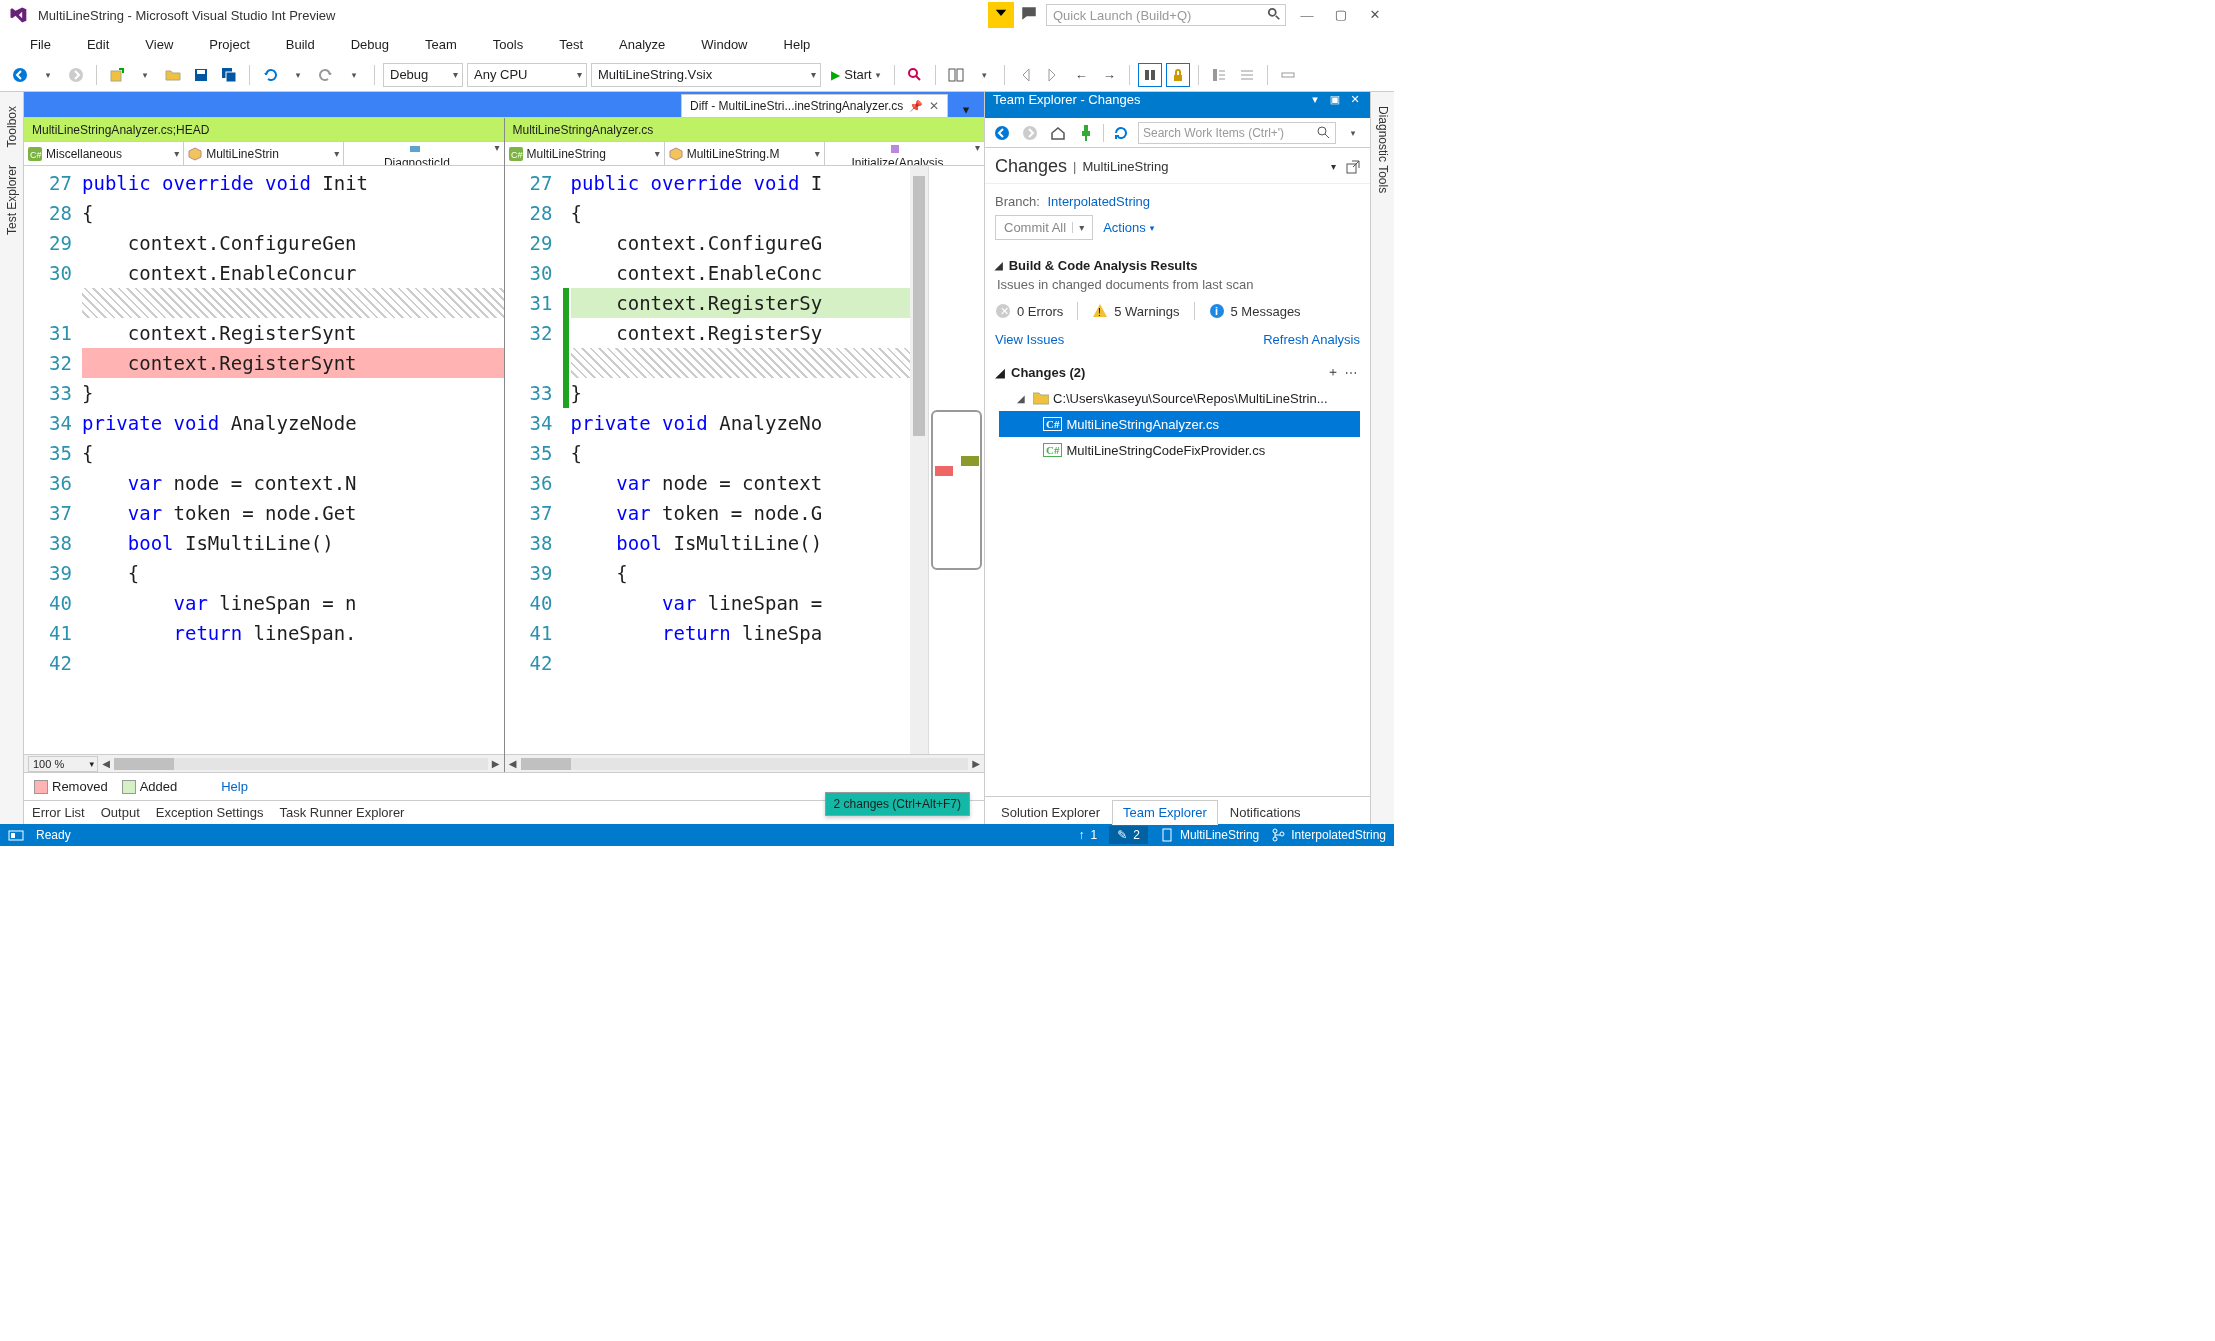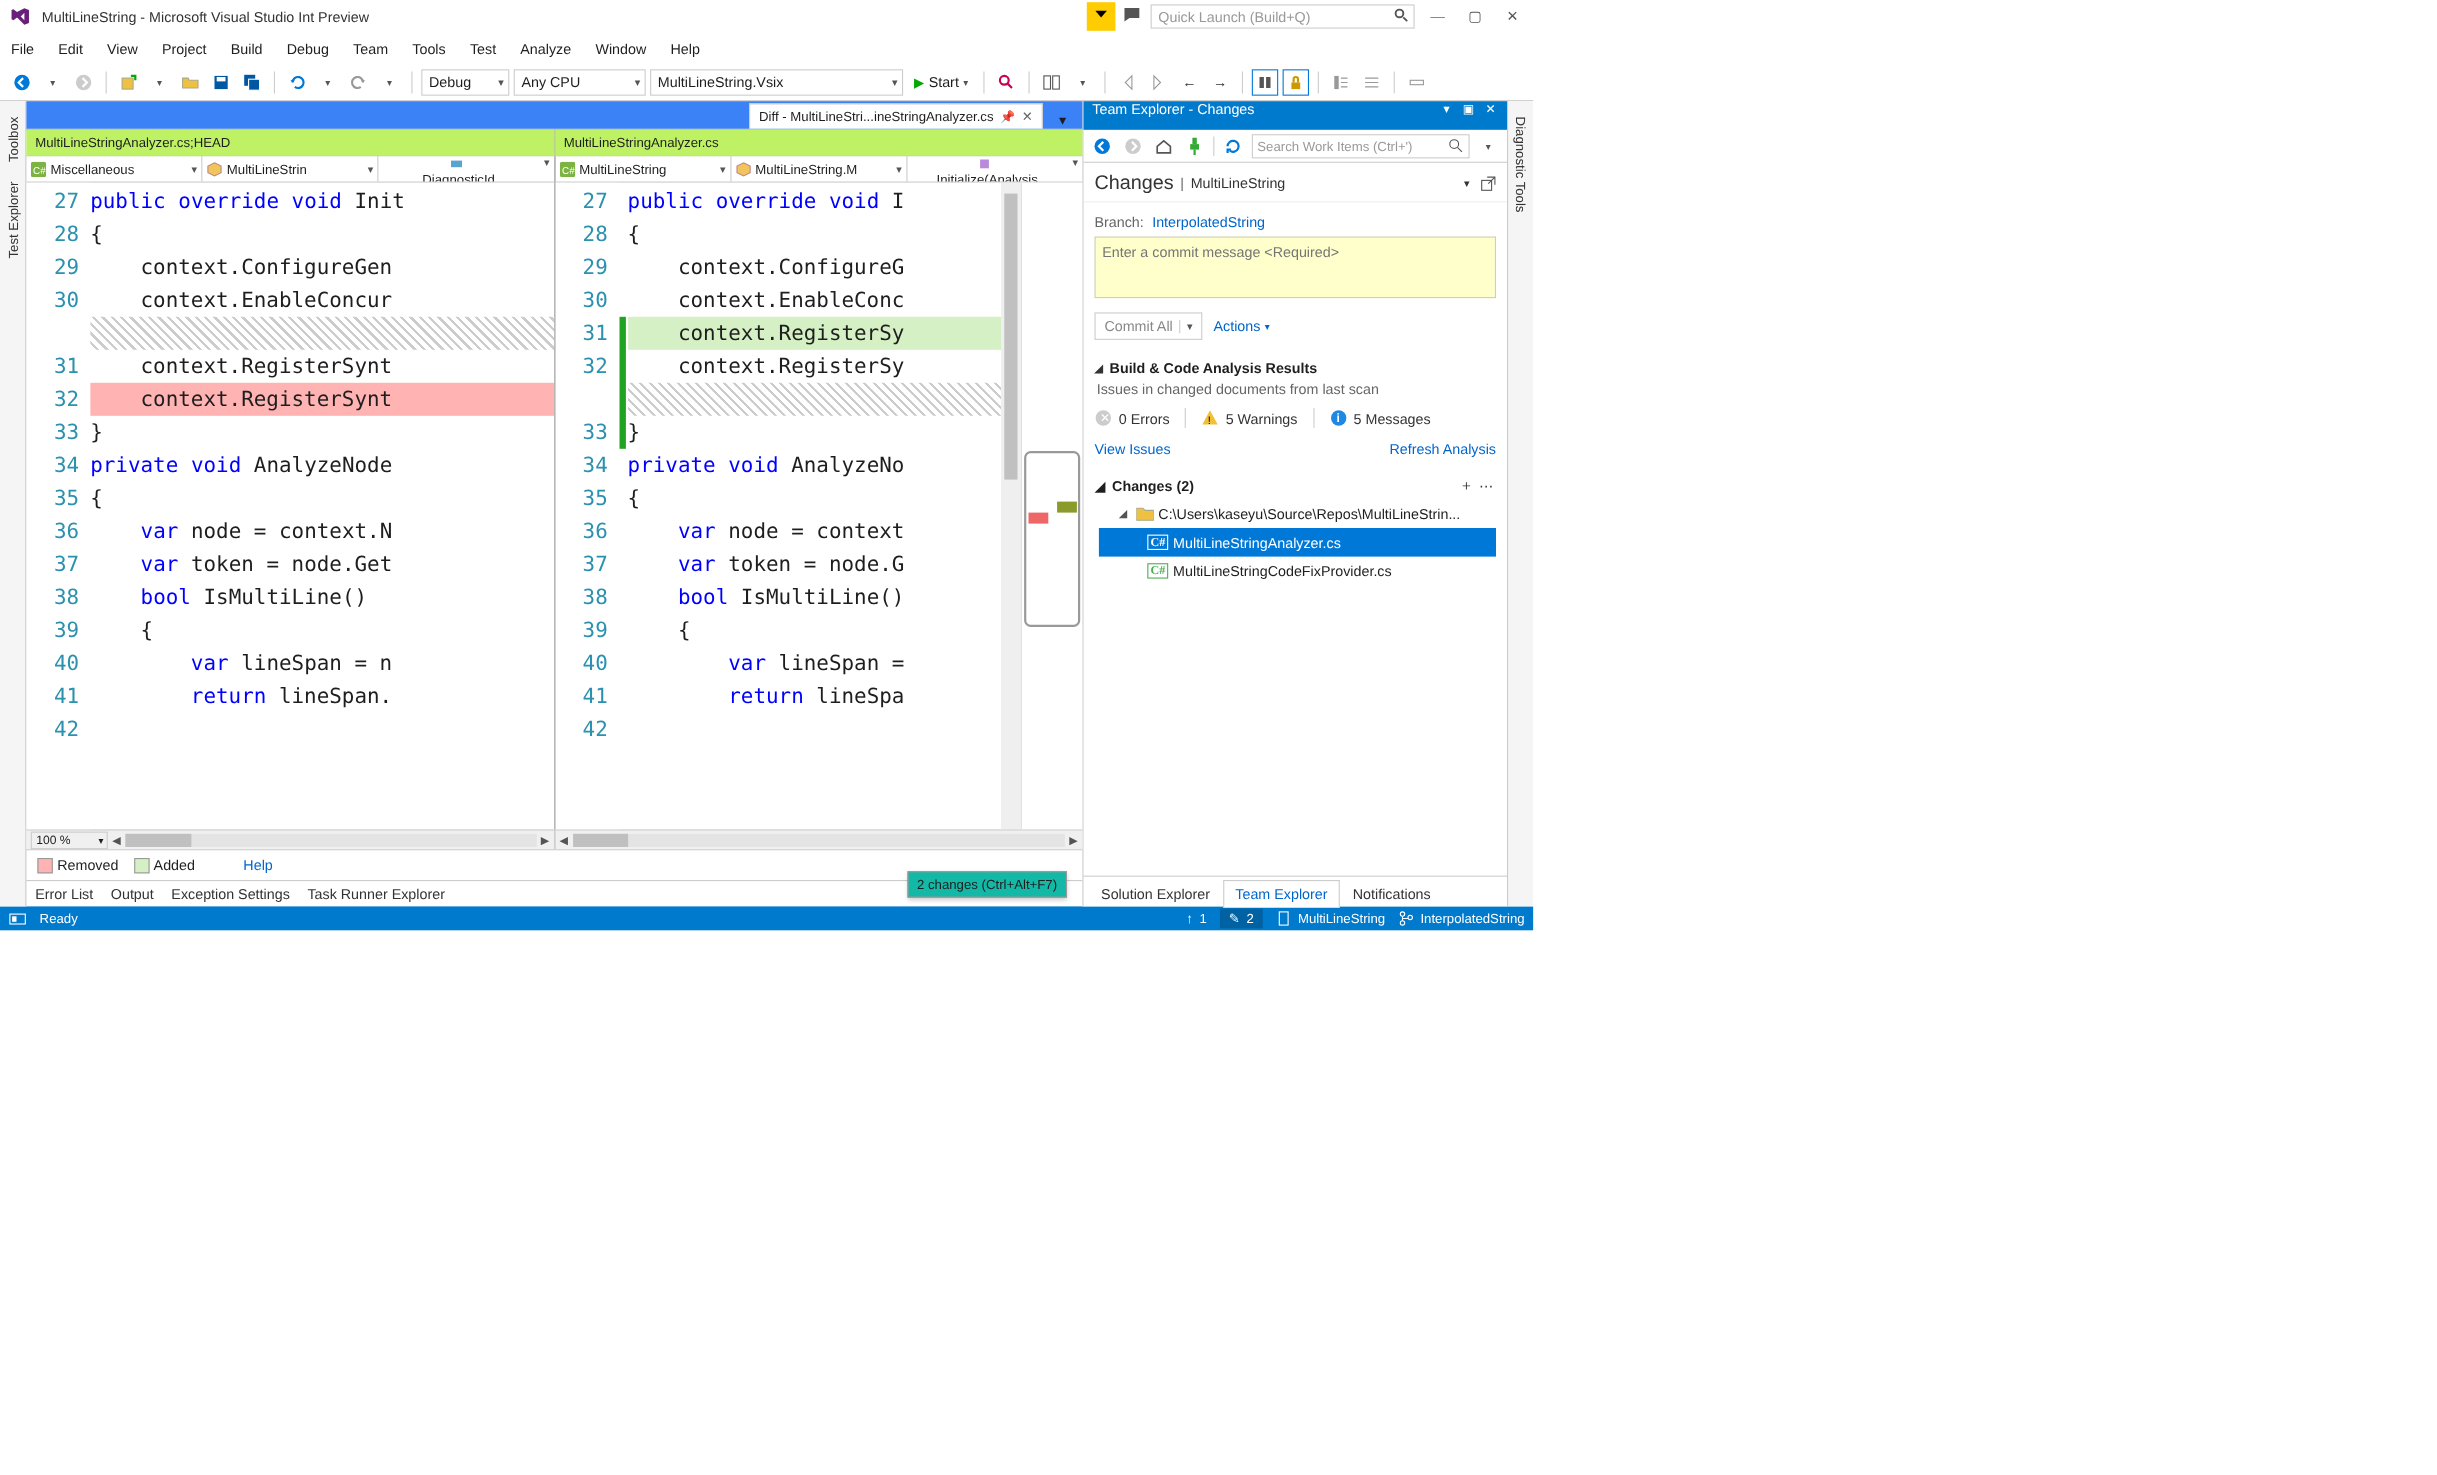--- a/index.html
+++ b/index.html
@@ -10,21 +10,21 @@
 .titlebar .vs-logo { width: 24px; height: 20px; margin-right: 8px; }
 .titlebar .title-text { color: #333; flex: 0 0 auto; }
 .titlebar .spacer { flex: 1; }
 .titlebar .notif { width: 26px; height: 26px; background: #ffcc00; display:flex; align-items:center; justify-content:center; margin-right:6px; }
 .titlebar .feedback-icon { width: 20px; height: 20px; margin-right: 6px; }
 .titlebar .quick-launch { width: 240px; height: 22px; border: 1px solid #ccc; padding: 0 22px 0 6px; color:#999; position:relative; display:flex; align-items:center; }
 .titlebar .quick-launch .search-glyph { position:absolute; right:4px; top:2px; }
 .titlebar .winbtn { width: 26px; height: 22px; display:flex; align-items:center; justify-content:center; margin-left:8px; color:#555; font-family: "Segoe UI Symbol"; }
 
 
-.menubar { height: 28px; display:flex; align-items:center; padding: 0 0; gap: 2px; }
+.menubar { height: 28px; display:flex; align-items:center; padding: 0 20px; gap: 16px; }
 .menubar .menu-item { padding: 4px 10px; color:#1e1e1e; }
 
 
 .toolbar { height: 34px; border-bottom:1px solid #ccc; display:flex; align-items:center; padding: 0 8px; gap:4px; }
 .toolbar .tbtn { width:24px; height:24px; display:flex; align-items:center; justify-content:center; color:#333; }
 .toolbar .sep { width:1px; height:20px; background:#ccc; margin:0 4px; }
 .toolbar .dropdown { height:24px; border:1px solid #ccc; padding:0 20px 0 6px; display:flex; align-items:center; position:relative; background:#fff; min-width:80px; }
 .toolbar .dropdown::after { content:"▾"; position:absolute; right:4px; font-size:10px; color:#555; }
 .toolbar .start-btn { display:flex; align-items:center; gap:4px; padding:0 6px; height:24px; }
 .toolbar .start-btn .play { color:#0a0; font-size:12px; }
@@ -560,21 +560,20 @@
             <rect x="1" y="4" width="9" height="9" fill="none" stroke="#555"></rect>
             <path d="M6 1h7v7M13 1L7 7" fill="none" stroke="#555"></path>
           </svg>
         </span>
     </div>
     <div class="te-body">
       <div class="branch-row">
         <span class="lbl">Branch:</span>
         <span class="val">InterpolatedString</span>
       </div>
-      <textarea class="commit-box" placeholder="Enter a commit message &lt;Required&gt;" style=""></textarea>
       <div class="commit-row">
         <div class="commit-btn">
           <span>Commit All</span>
           <span class="caret-mini">▾</span>
         </div>
         <span class="actions-link">
           <span>Actions</span>
           <span style="font-size:9px">▾</span>
         </span>
       </div>

